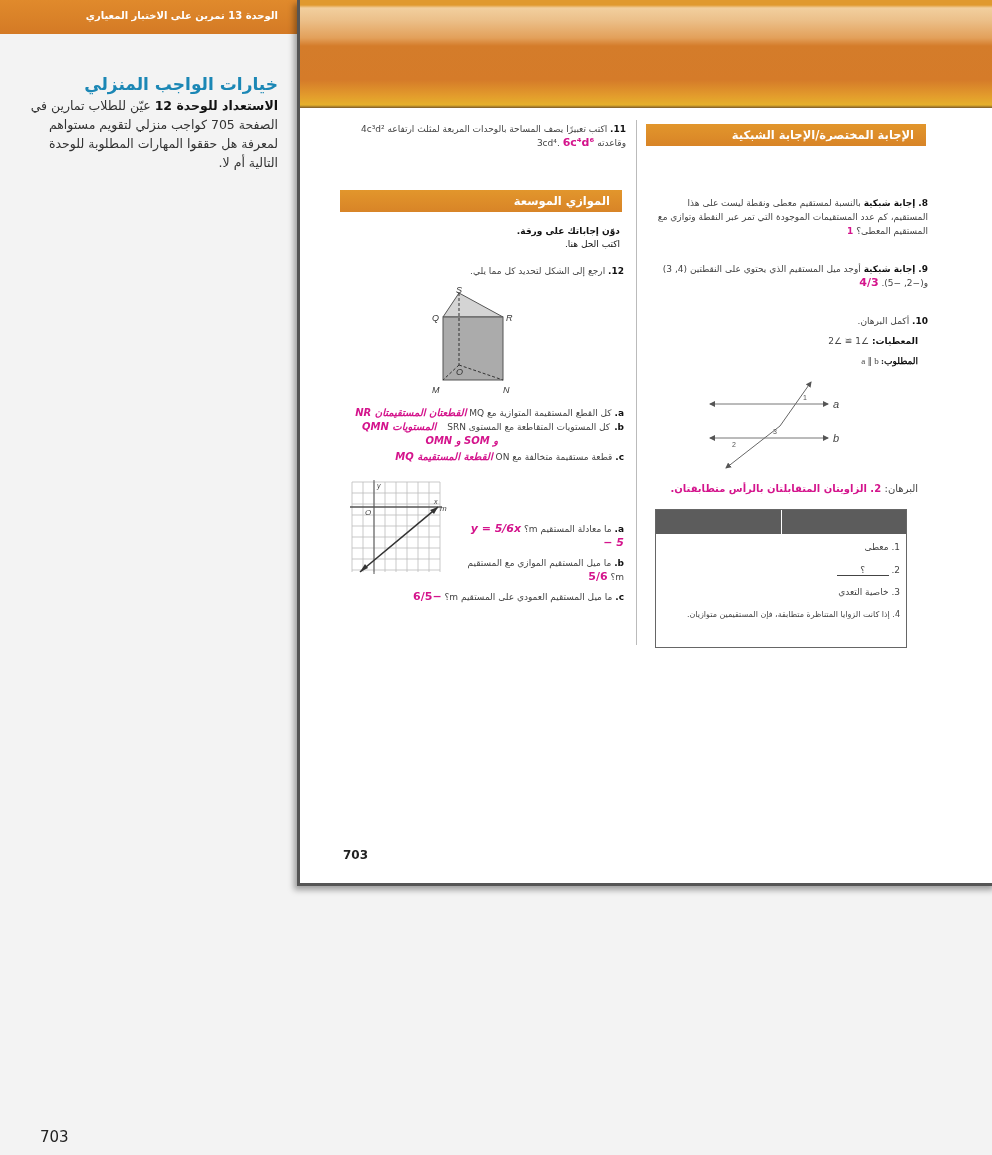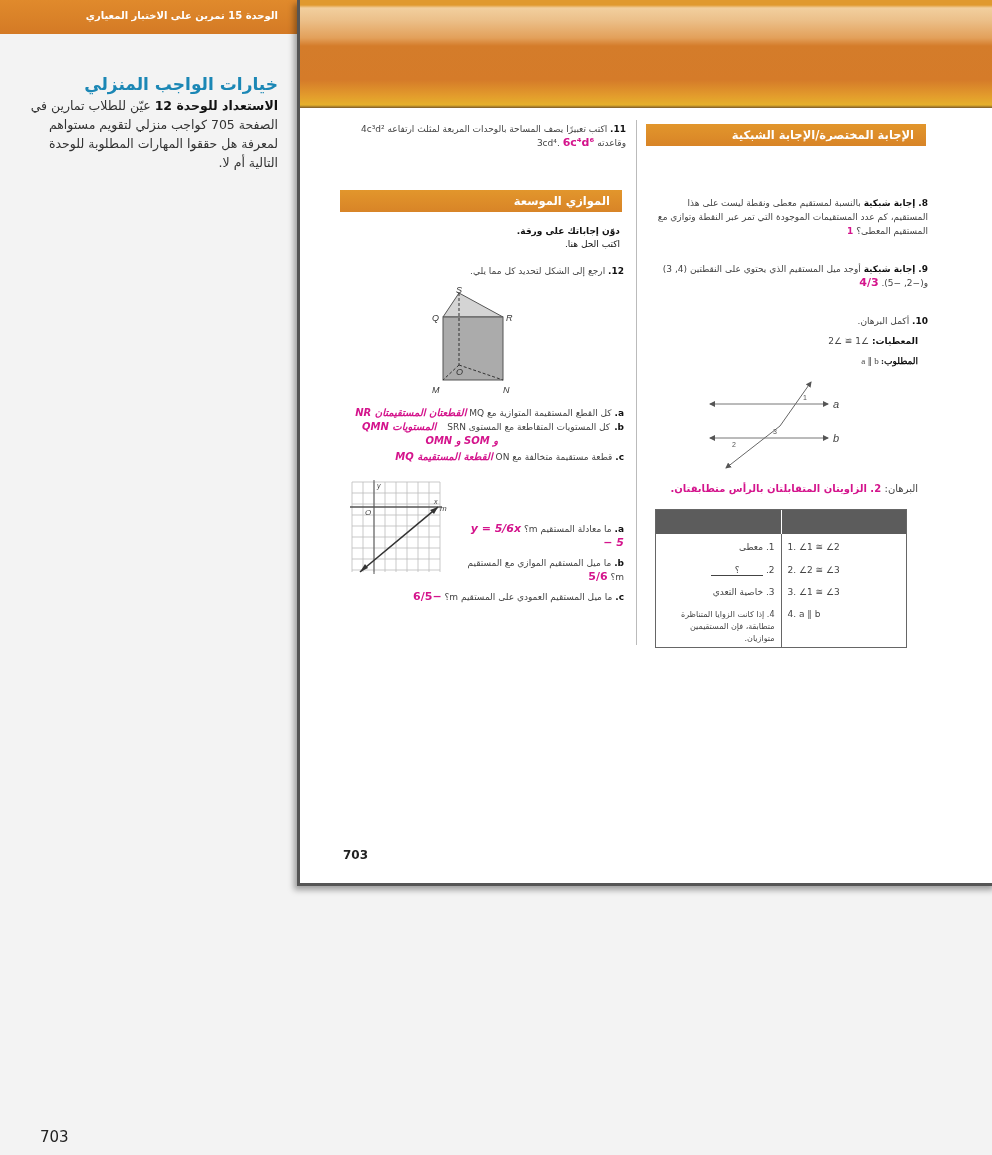--- a/index.html
+++ b/index.html
@@ -44,21 +44,21 @@
   .proof .row { position: absolute; left: 6px; right: 6px; font-size: 9px; color: #444; }
   .proof .reasons .row { direction: rtl; text-align: right; }
   .blank { display: inline-block; width: 52px; border-bottom: 1px solid #444; text-align: center; }
 
   .page-num { position: absolute; left: 43px; top: 848px; font-size: 12px; font-weight: bold; color: #222; }
 </style>
 </head>
 <body>
 
 <div class="side-banner">
-  <span>الوحدة 15 تمرين على الاختبار المعياري</span>
+  <span>الوحدة 13 تمرين على الاختبار المعياري</span>
 </div>
 <div class="side-title">خيارات الواجب المنزلي</div>
 <div class="side-body">
   <b>الاستعداد للوحدة 12</b><span> عيّن للطلاب تمارين في الصفحة 705 كواجب منزلي لتقويم مستواهم لمعرفة هل حققوا المهارات المطلوبة للوحدة التالية أم لا.</span>
 </div>
 <div class="side-page">703</div>
 
 <div class="page">
   <div class="page-header"></div>
 
@@ -112,26 +112,20 @@
     <div class="head">
       <div>المبررات</div>
       <div>العبارات</div>
     </div>
     <div class="cols">
       <div class="col reasons">
         <div class="row" style="top:8px;">1. معطى</div>
         <div class="row" style="top:31px;"><span>2.</span> <span class="blank">؟</span></div>
         <div class="row" style="top:53px;">3. خاصية التعدي</div>
         <div class="row" style="top:75px; line-height:12px; font-size:8px;">4. إذا كانت الزوايا المتناظرة متطابقة، فإن المستقيمين متوازيان.</div>
-      </div>
-      <div class="col">
-        <div class="row" style="top:8px;">1. ∠1 ≅ ∠2</div>
-        <div class="row" style="top:31px;">2. ∠2 ≅ ∠3</div>
-        <div class="row" style="top:53px;">3. ∠1 ≅ ∠3</div>
-        <div class="row" style="top:75px;">4. a ∥ b</div>
       </div>
     </div>
   </div>
 
   <div class="divider"></div>
 
   <div class="txt" style="left:30px; top:122px; width:296px;">
     <span class="num">11.</span>
     <span>اكتب تعبيرًا يصف المساحة بالوحدات المربعة لمثلث ارتفاعه 4c³d² وقاعدته 3cd⁴.</span>
     <span class="ans-up" style="font-size:11px;">6c⁴d⁶</span>

